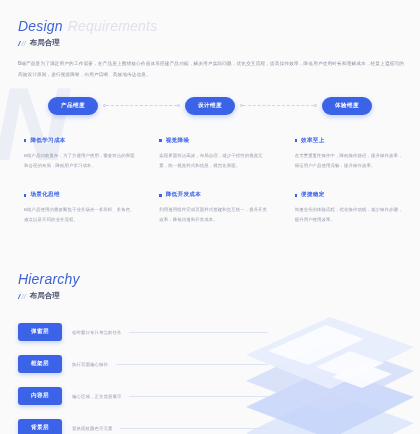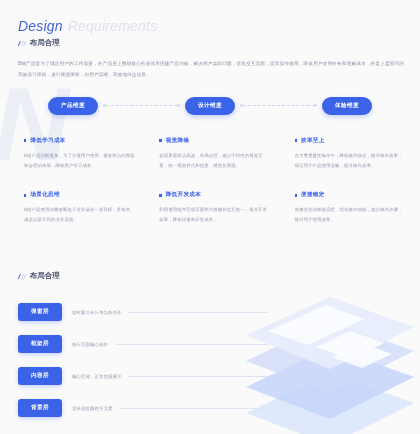--- a/index.html
+++ b/index.html
@@ -246,20 +246,23 @@
         <span>便捷稳定</span>
       </div>
       <div class="cell-body">简捷业务的体验流程，优化操作动线，减少操作步骤，提升用户使用效率。</div>
     </div>
   </div>
 </div>
 
 <div class="section hier">
 
   <div class="sec-head">
+    <div class="sec-title">
+      <span>Hierarchy</span>
+    </div>
     <div class="sec-sub">
       <span class="slash">/</span>
       <span class="slash2">//</span>
       <span>布局合理</span>
     </div>
   </div>
 
   <div class="hier-wrap">
 
     <div class="stack">

